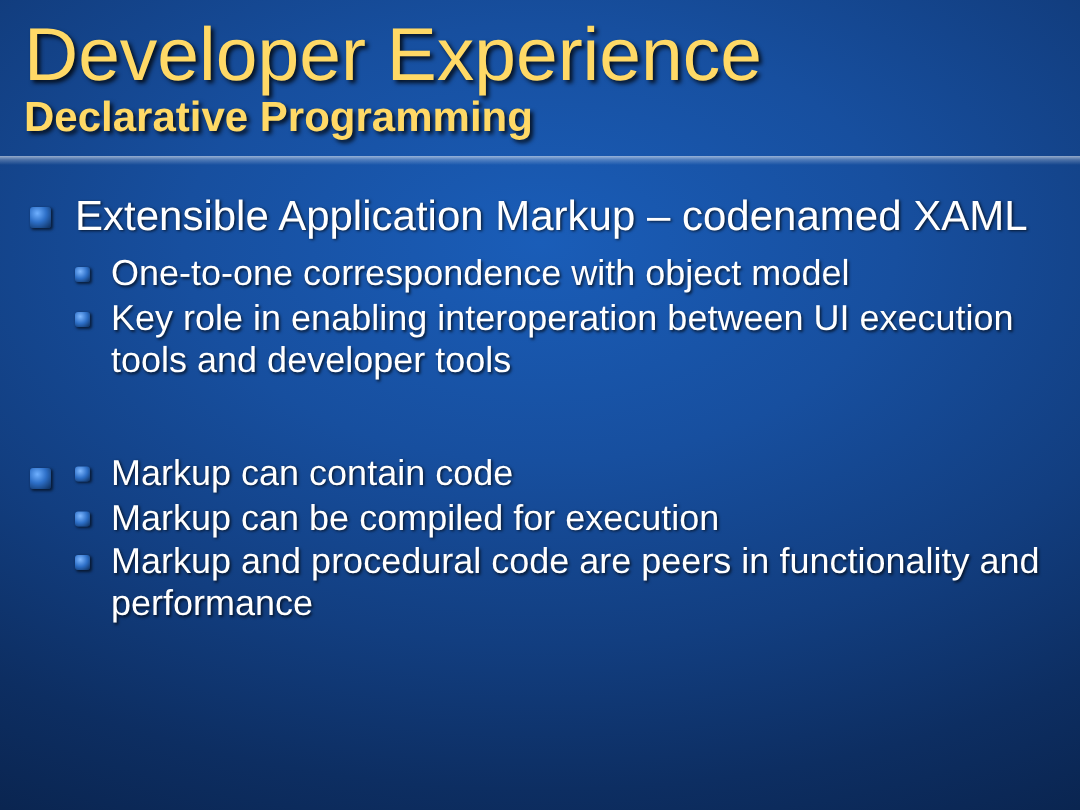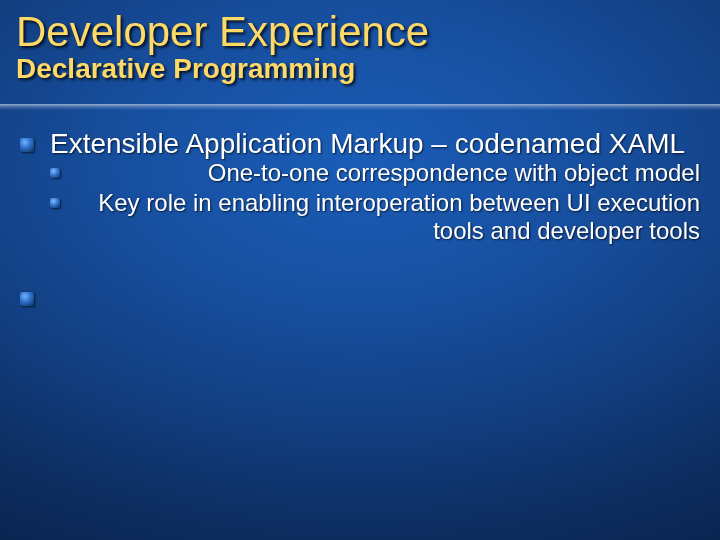--- a/index.html
+++ b/index.html
@@ -23,21 +23,21 @@
     box-sizing: border-box;
   }
   .header {
     position: absolute;
     top: 0;
     left: 0;
     right: 0;
     padding: 10px 16px 4px 16px;
   }
   .title {
-    font-size: 42px;
+    font-size: 50px;
     font-weight: 400;
     color: #ffd966;
     text-shadow: 2px 2px 3px rgba(0,0,0,0.8);
     line-height: 1.05;
     margin: 0;
   }
   .subtitle {
     font-size: 28px;
     font-weight: 700;
     color: #ffd966;
@@ -77,22 +77,21 @@
     position: absolute;
     left: 0;
     top: 10px;
     width: 14px;
     height: 14px;
     background: radial-gradient(circle at 35% 30%, #6fb0ff 0%, #2d6fc7 45%, #0b2a55 100%);
     border-radius: 2px;
     box-shadow: 1px 1px 2px rgba(0,0,0,0.6);
   }
   .lvl2 {
-    margin-top: 0;
-    text-align: right;
+    margin-top: 10px;
   }
   .lvl2 > li {
     font-size: 24px;
     line-height: 1.15;
     margin-bottom: 2px;
     position: relative;
     padding-left: 24px;
   }
   .lvl2 > li::before {
     content: "";
@@ -121,16 +120,21 @@
     <ul class="lvl1">
       <li>
         <span>Extensible Application Markup – codenamed XAML</span>
         <ul class="lvl2">
           <li><span>One-to-one correspondence with object model</span></li>
           <li><span>Key role in enabling interoperation between UI execution tools and developer tools</span></li>
         </ul>
       </li>
       <div class="spacer"></div>
       <li>
+        <ul class="lvl2">
+          <li><span>Markup can contain code</span></li>
+          <li><span>Markup can be compiled for execution</span></li>
+          <li><span>Markup and procedural code are peers in functionality and performance</span></li>
+        </ul>
       </li>
     </ul>
   </div>
 </div>
 
 </body></html>

